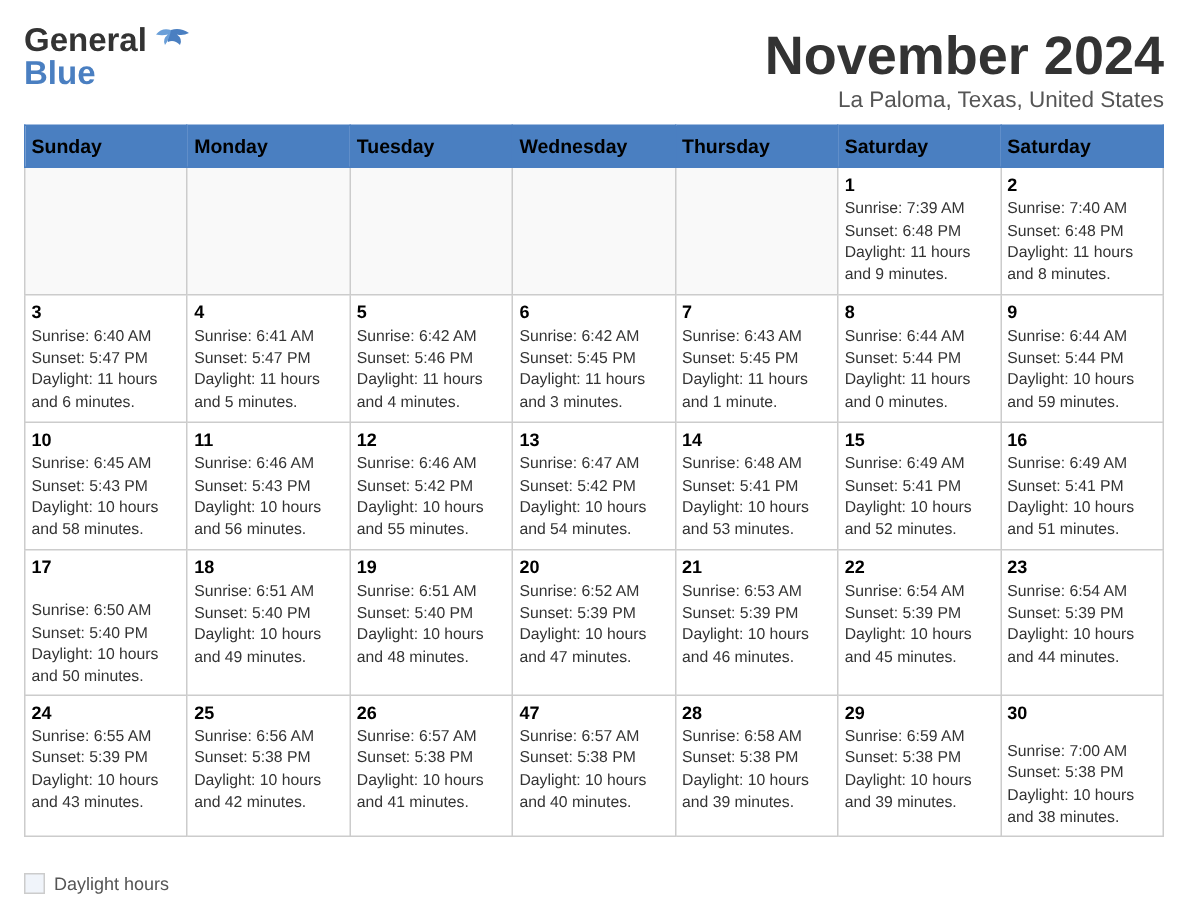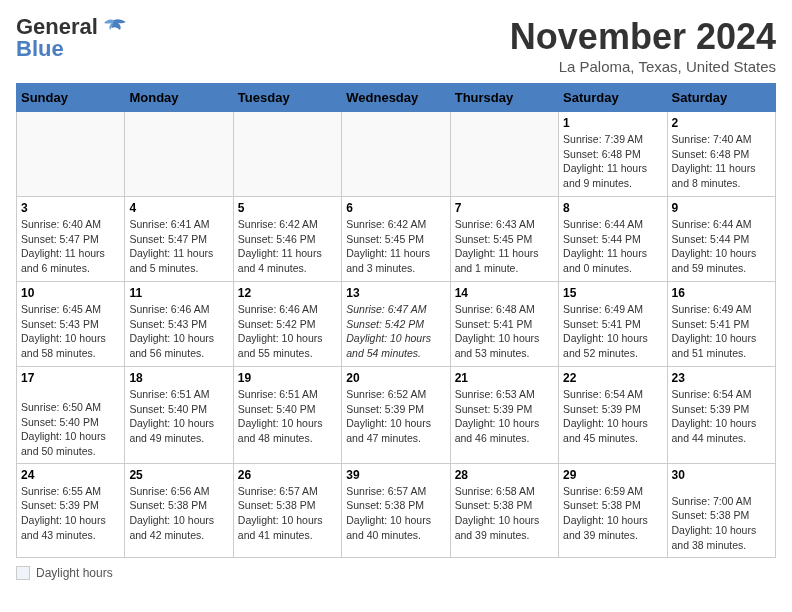--- a/index.html
+++ b/index.html
@@ -71,21 +71,21 @@
       display: block;
     }
     .day-info {
       font-size: 10.5px;
       line-height: 1.4;
       color: #333;
     }
     .footer-legend {
       display: flex;
       align-items: center;
-      margin-top: 8px;
+      margin-top: 24px;
       font-size: 12px;
       color: #555;
     }
     .legend-box {
       width: 14px;
       height: 14px;
       background: #f0f4fa;
       border: 1px solid #ccc;
       margin-right: 6px;
     }
@@ -201,21 +201,21 @@
 Daylight: 10 hours and 56 minutes.</div>
         </td>
         <td>
           <span class="day-num">12</span>
           <div class="day-info" style="white-space: pre-line;">Sunrise: 6:46 AM
 Sunset: 5:42 PM
 Daylight: 10 hours and 55 minutes.</div>
         </td>
         <td>
           <span class="day-num">13</span>
-          <div class="day-info" style="white-space: pre-line; font-style: italic;">Sunrise: 6:47 AM
+          <div class="day-info" style="white-space: pre-line;">Sunrise: 6:47 AM
 Sunset: 5:42 PM
 Daylight: 10 hours and 54 minutes.</div>
         </td>
         <td>
           <span class="day-num">14</span>
           <div class="day-info" style="white-space: pre-line;">Sunrise: 6:48 AM
 Sunset: 5:41 PM
 Daylight: 10 hours and 53 minutes.</div>
         </td>
         <td>
@@ -288,21 +288,21 @@
 Sunset: 5:38 PM
 Daylight: 10 hours and 42 minutes.</div>
         </td>
         <td>
           <span class="day-num">26</span>
           <div class="day-info" style="white-space: pre-line;">Sunrise: 6:57 AM
 Sunset: 5:38 PM
 Daylight: 10 hours and 41 minutes.</div>
         </td>
         <td>
-          <span class="day-num">39</span>
+          <span class="day-num">47</span>
           <div class="day-info" style="white-space: pre-line;">Sunrise: 6:57 AM
 Sunset: 5:38 PM
 Daylight: 10 hours and 40 minutes.</div>
         </td>
         <td>
           <span class="day-num">28</span>
           <div class="day-info" style="white-space: pre-line;">Sunrise: 6:58 AM
 Sunset: 5:38 PM
 Daylight: 10 hours and 39 minutes.</div>
         </td>

